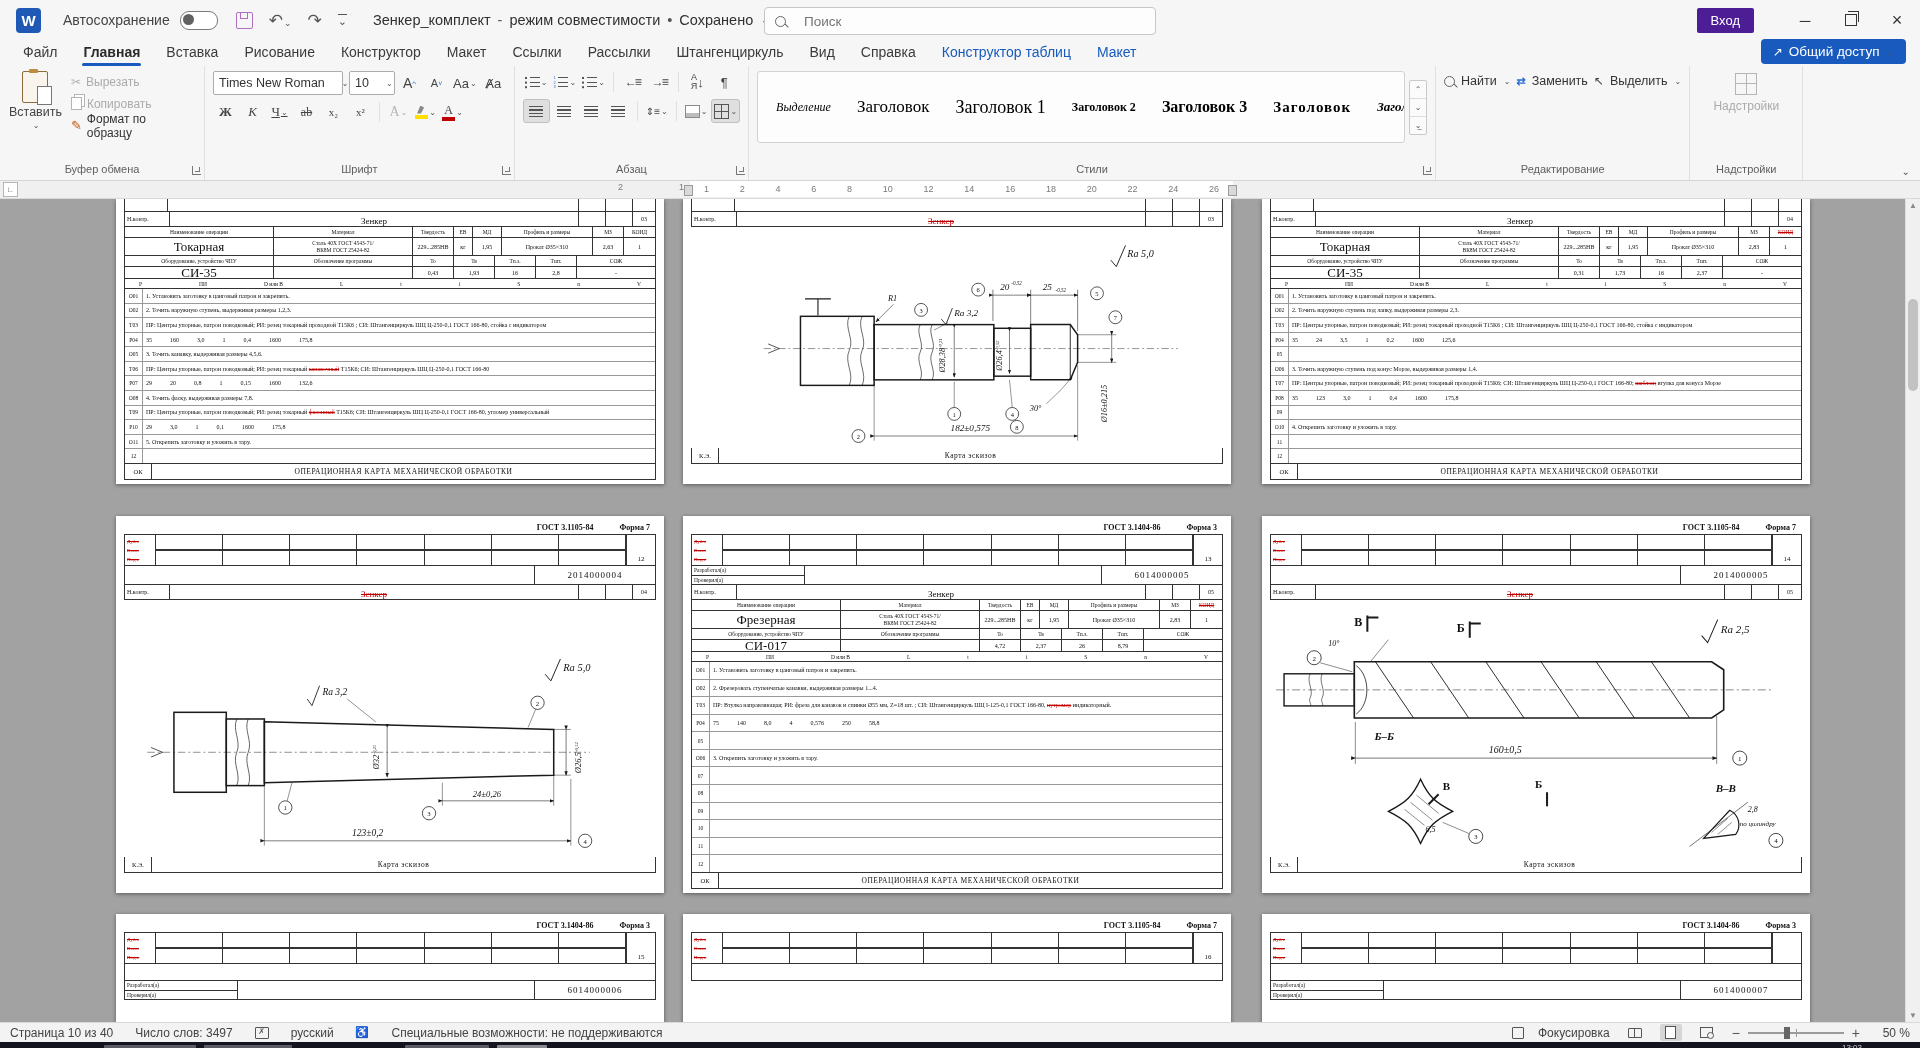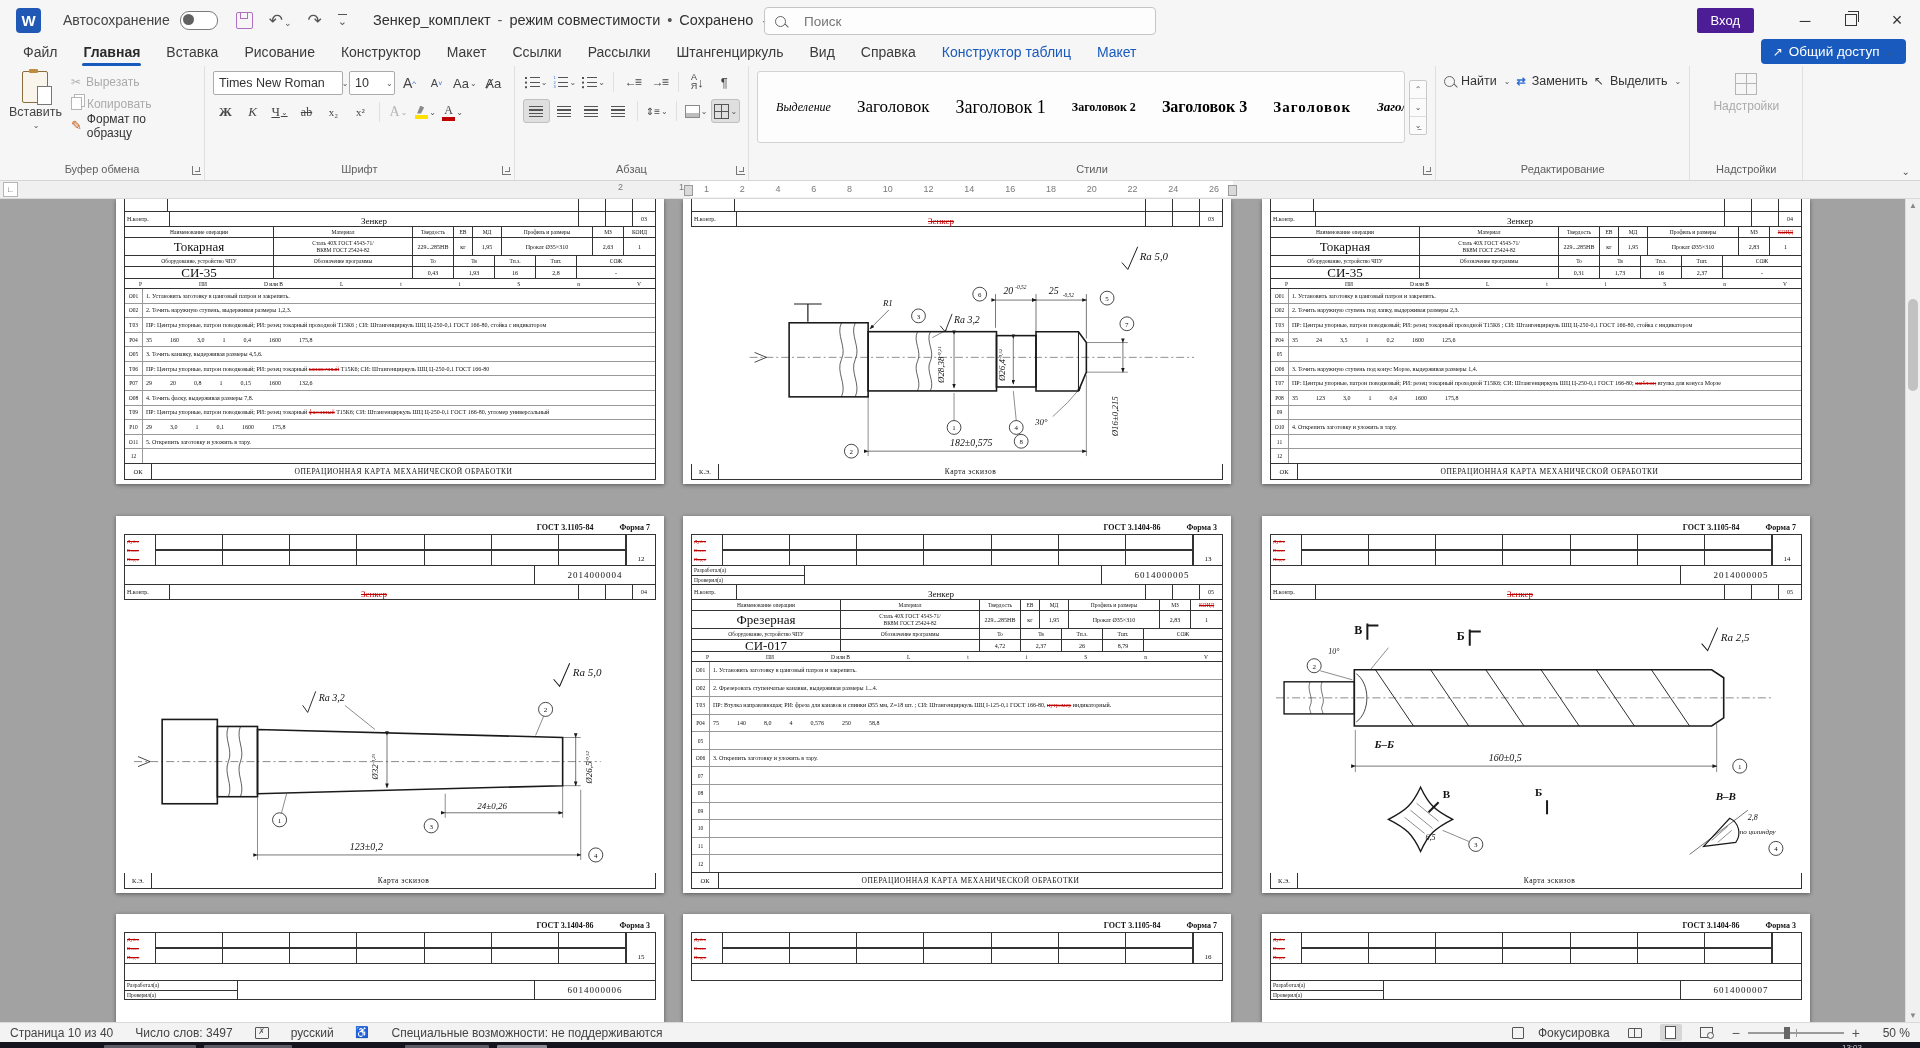--- a/index.html
+++ b/index.html
@@ -184,21 +184,21 @@
   .ops{flex:1;display:flex;flex-direction:column;border:1px solid #333;border-top:none;}
   .oprow{flex:1;display:flex;border-bottom:1px solid #999;min-height:10px;align-items:center;}
   .oprow:last-child{border-bottom:none;}
   .opc{width:17px;border-right:1px solid #999;font-size:5.5px;height:100%;display:flex;align-items:center;justify-content:center;flex:none;}
   .opt{flex:1;font-size:6px;white-space:pre;overflow:hidden;padding-left:3px;}
   .opt i{font-style:normal;white-space:pre;}
   .opt .red{color:#c00000;text-decoration:line-through;}
   .okrow{display:flex;height:15px;border:1px solid #333;border-top:none;margin-bottom:4px;}
   .okc{width:26px;border-right:1px solid #333;font-size:6.5px;display:flex;align-items:center;justify-content:center;}
   .okt{flex:1;font-size:7.5px;display:flex;align-items:center;justify-content:center;letter-spacing:.5px;}
-  .kebar{display:flex;height:15px;border:1px solid #333;border-top:none;margin-bottom:4px;}
+  .kebar{display:flex;height:15px;border:1px solid #333;border-top:none;margin-bottom:20px;}
   .kebar .okt{font-size:7.5px;}
   .sketch-svg{flex:1;width:100%;}
 
   
   .vscroll{position:absolute;right:0;top:0;width:14px;height:100%;background:#f0f0f0;border-left:1px solid #ddd;}
   .vthumb{position:absolute;left:2px;top:100px;width:10px;height:92px;background:#c2c2c2;border-radius:5px;}
   .varr{position:absolute;left:0;width:14px;text-align:center;font-size:8px;color:#888;}
 
   
   .statusbar{height:19px;background:#f3f3f3;border-top:1px solid #d9d9d9;display:flex;align-items:center;

